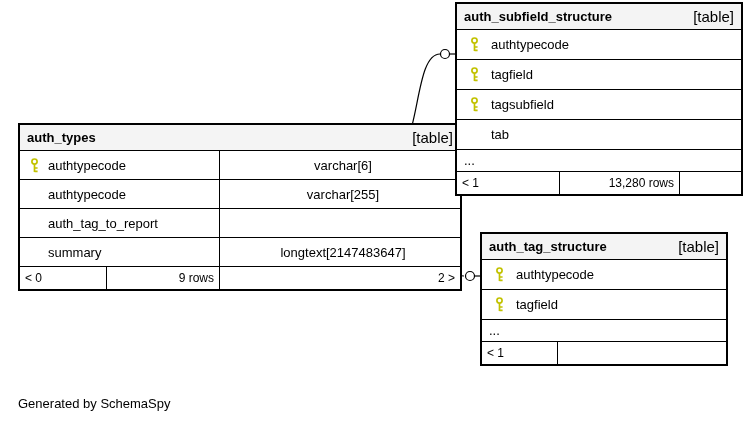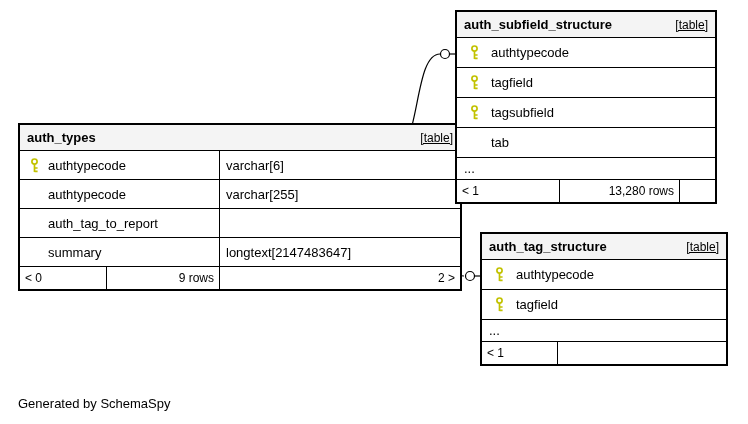--- a/index.html
+++ b/index.html
@@ -3,23 +3,23 @@
 <meta charset="utf-8">
 <style>
   html,body { margin:0; padding:0; background:#ffffff; font-family:"Liberation Sans", sans-serif; }
   .canvas { position:relative; width:748px; height:424px; background:#ffffff; overflow:hidden; }
 
   .connectors { position:absolute; left:0; top:0; }
 
   .db-table { position:absolute; background:#ffffff; border:2px solid #000; box-sizing:border-box; font-size:13px; color:#000; }
   .tbl-header { display:flex; justify-content:space-between; align-items:center; background:#f4f4f4; border-bottom:1px solid #000; height:26px; padding:0 7px; box-sizing:border-box; }
   .tbl-name { font-weight:bold; font-size:13px; }
-  .tbl-tag { font-weight:normal; font-size:12px;text-decoration:underline; }
+  .tbl-tag { font-weight:normal; font-size:15px; }
 
-  .tbl-row { display:flex; align-items:center; border-bottom:1px solid #000; box-sizing:border-box; }
+  .tbl-row { display:flex; align-items:center; border-bottom:1px solid #000; box-sizing:border-box;text-align:center; }
   .row-h29 { height:29px; }
   .row-h30 { height:30px; }
 
   .key-cell { width:28px; display:flex; justify-content:center; align-items:center; flex:none; }
   .key-cell-wide { width:34px; display:flex; justify-content:center; align-items:center; flex:none; }
   .name-cell { display:flex; align-items:center; height:100%; box-sizing:border-box; }
   .col-split { width:200px; flex:none; border-right:1px solid #000; }
   .type-cell { padding-left:6px; flex:1; }
 
   .ellipsis-row { height:22px; display:flex; align-items:center; padding-left:7px; border-bottom:1px solid #000; box-sizing:border-box; }
@@ -88,21 +88,21 @@
       <div class="type-cell">longtext[2147483647]</div>
     </div>
 
     <div class="tbl-footer">
       <div class="f-cell f-left" style="width:87px;">&lt; 0</div>
       <div class="f-cell f-mid" style="width:113px;">9 rows</div>
       <div class="f-cell f-right" style="flex:1;">2 &gt;</div>
     </div>
   </div>
 
-  <div class="db-table" style="left:455px; top:10px; width:262px;">
+  <div class="db-table" style="left:455px; top:2px; width:288px;">
     <div class="tbl-header">
       <span class="tbl-name">auth_subfield_structure</span>
       <span class="tbl-tag">[table]</span>
     </div>
 
     <div class="tbl-row row-h30">
       <span class="key-cell-wide">
         <svg width="11" height="15" viewBox="0 0 11 15">
             <circle cx="5.5" cy="3.6" r="2.6" fill="none" stroke="#c2c200" stroke-width="1.7"></circle>
             <path d="M5.5 6.2 V14 M5.5 10 H8.6 M5.5 13.3 H8.6" stroke="#c2c200" stroke-width="1.7" fill="none"></path>

